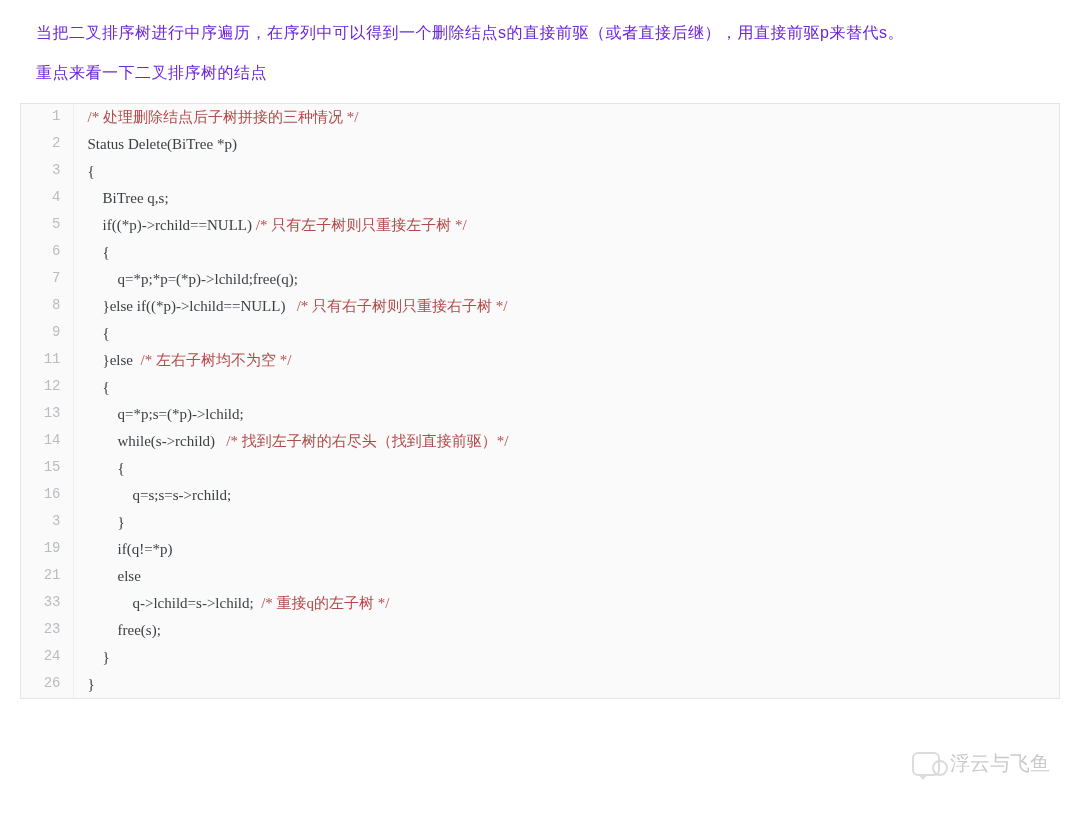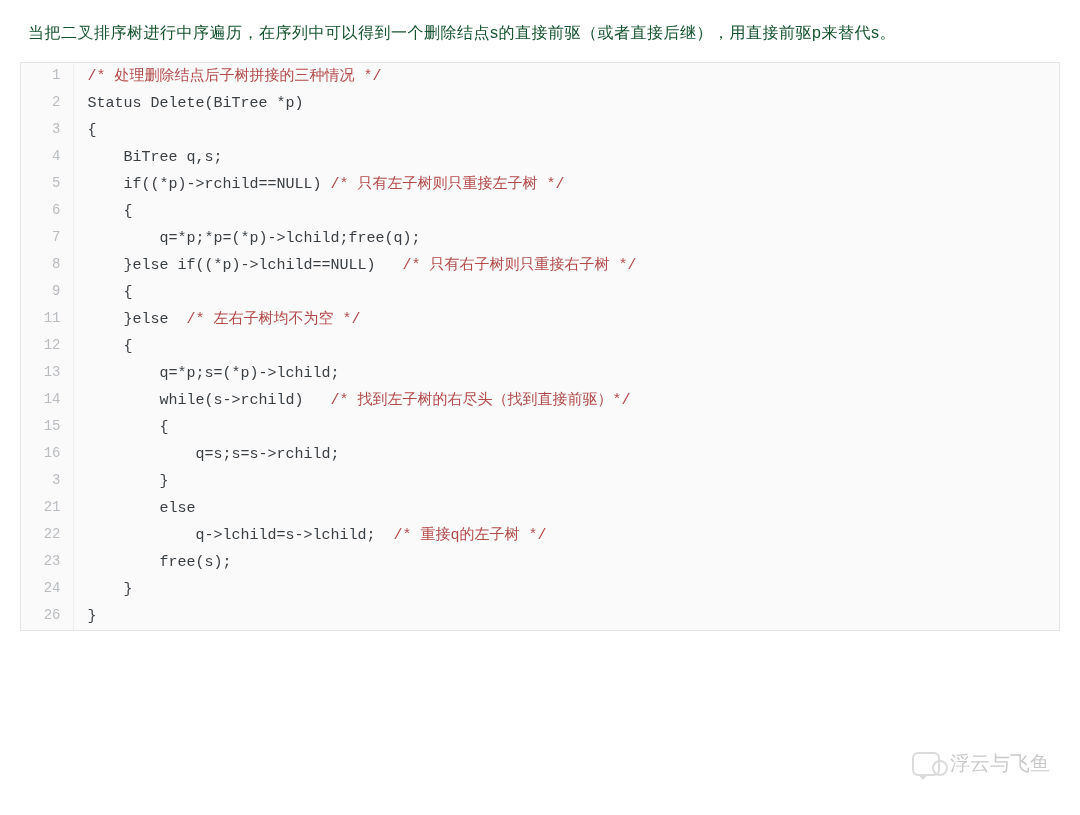--- a/index.html
+++ b/index.html
@@ -6,24 +6,24 @@
   body {
     margin: 0;
     padding: 18px 20px;
     font-family: "PingFang SC", "Microsoft YaHei", "Helvetica Neue", Arial, sans-serif;
     font-size: 16px;
     color: #333;
     background: #fff;
     width: 1080px;
   }
   .intro p {
-    margin: 0 0 10px 8px;
+    margin: 0 0 10px 16px;
     line-height: 1.9;
     letter-spacing: 0.5px;
-    color: #14532d;
+    color: #6d28d9;
   }
   .code-block {
     border: 1px solid #e3e5e7;
     background: #fafafa;
     margin-top: 14px;
     position: relative;
   }
   .code-table {
     border-collapse: collapse;
     width: 100%;
@@ -41,20 +41,21 @@
     padding: 0 12px 0 0;
     user-select: none;
     vertical-align: top;
     font-size: 14px;
   }
   .code-table td.codecell {
     padding: 0 10px 0 14px;
     white-space: pre;
     color: #3a3f44;
     vertical-align: top;
+    font-family: Liberation Serif, serif;
   }
   .c-comment { color: #b34a4a; } 
   .watermark {
     position: fixed;
     right: 30px;
     bottom: 38px;
     opacity: 0.35;
     color: #666;
     font-size: 20px;
     display: flex;
@@ -86,20 +87,21 @@
     border-left: 5px solid transparent;
     border-right: 5px solid transparent;
     border-top: 6px solid #999;
   }
 </style>
 </head>
 <body>
 
 <div class="intro">
   <p>当把二叉排序树进行中序遍历，在序列中可以得到一个删除结点s的直接前驱（或者直接后继），用直接前驱p来替代s。</p>
+  <p>重点来看一下二叉排序树的结点</p>
 </div>
 
 <div class="code-block">
   <table class="code-table">
     <tbody id="code-body">
     <tr>
           <td class="lineno">1</td>
           <td class="codecell"><span class="c-comment">/* 处理删除结点后子树拼接的三种情况 */</span></td>
         </tr>
         <tr>
@@ -156,25 +158,29 @@
         </tr>
         <tr>
           <td class="lineno">16</td>
           <td class="codecell"><span>            q=s;s=s-&gt;rchild;</span></td>
         </tr>
         <tr>
           <td class="lineno">3</td>
           <td class="codecell"><span>        }</span></td>
         </tr>
         <tr>
+          <td class="lineno">19</td>
+          <td class="codecell"><span>        if(q!=*p)</span></td>
+        </tr>
+        <tr>
           <td class="lineno">21</td>
           <td class="codecell"><span>        else</span></td>
         </tr>
         <tr>
-          <td class="lineno">22</td>
+          <td class="lineno">33</td>
           <td class="codecell"><span>            q-&gt;lchild=s-&gt;lchild;  </span><span class="c-comment">/* 重接q的左子树 */</span></td>
         </tr>
         <tr>
           <td class="lineno">23</td>
           <td class="codecell"><span>        free(s);</span></td>
         </tr>
         <tr>
           <td class="lineno">24</td>
           <td class="codecell"><span>    }</span></td>
         </tr>

